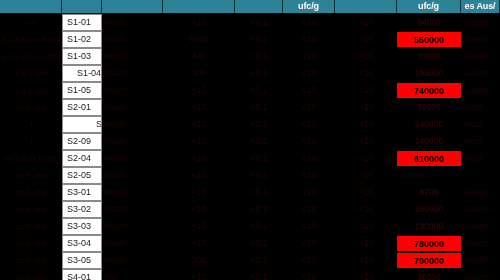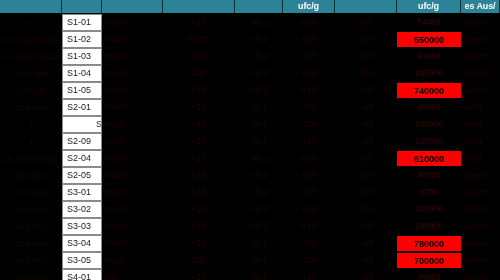--- a/index.html
+++ b/index.html
@@ -118,26 +118,26 @@
         <div class="cell c8" style="width: 39px; flex: 0 0 39px;">Ausen</div>
       </div>
       <div class="row">
         <div class="cell c0" style="width: 62px; flex: 0 0 62px;">s-s-s-s-s-s b-sbs</div>
         <div class="cell c1" style="width: 40px; flex: 0 0 40px;">S1-03</div>
         <div class="cell c2" style="width: 61px; flex: 0 0 61px;">Mushr</div>
         <div class="cell c3" style="width: 72px; flex: 0 0 72px;">140</div>
         <div class="cell c4" style="width: 48px; flex: 0 0 48px;">&lt;0.1</div>
         <div class="cell c5" style="width: 52px; flex: 0 0 52px;">&lt;10</div>
         <div class="cell c6" style="width: 62px; flex: 0 0 62px;">&lt;10</div>
-        <div class="cell c7" style="width: 64px; flex: 0 0 64px;">93000</div>
+        <div class="cell c7" style="width: 64px; flex: 0 0 64px; font-family: Liberation Serif, serif;">93000</div>
         <div class="cell c8" style="width: 39px; flex: 0 0 39px;">Ausen</div>
       </div>
       <div class="row">
         <div class="cell c0" style="width: 62px; flex: 0 0 62px;">s-s b-sbs</div>
-        <div class="cell c1" style="width: 40px; flex: 0 0 40px;">S1-04</div>
+        <div class="cell c1" style="width: 40px; flex: 0 0 40px; text-align: right;">S1-04</div>
         <div class="cell c2" style="width: 61px; flex: 0 0 61px;">Mushr</div>
         <div class="cell c3" style="width: 72px; flex: 0 0 72px;">300</div>
         <div class="cell c4" style="width: 48px; flex: 0 0 48px;">&lt;0.1</div>
         <div class="cell c5" style="width: 52px; flex: 0 0 52px;">&lt;10</div>
         <div class="cell c6" style="width: 62px; flex: 0 0 62px;">&lt;10</div>
         <div class="cell c7" style="width: 64px; flex: 0 0 64px;">195000</div>
         <div class="cell c8" style="width: 39px; flex: 0 0 39px;">Ausen</div>
       </div>
       <div class="row">
         <div class="cell c0" style="width: 62px; flex: 0 0 62px;">s-s b-sbs</div>
@@ -195,21 +195,20 @@
         <div class="cell c8" style="width: 39px; flex: 0 0 39px;">Incid</div>
       </div>
       <div class="row">
         <div class="cell c0" style="width: 62px; flex: 0 0 62px;">ss b-sbs</div>
         <div class="cell c1" style="width: 40px; flex: 0 0 40px;">S2-05</div>
         <div class="cell c2" style="width: 61px; flex: 0 0 61px;">Mushr</div>
         <div class="cell c3" style="width: 72px; flex: 0 0 72px;">&lt;10</div>
         <div class="cell c4" style="width: 48px; flex: 0 0 48px;">&lt;0.1</div>
         <div class="cell c5" style="width: 52px; flex: 0 0 52px;">&lt;10</div>
         <div class="cell c6" style="width: 62px; flex: 0 0 62px;">&lt;10</div>
-        <div class="cell c7" style="width: 64px; flex: 0 0 64px;">90000</div>
         <div class="cell c8" style="width: 39px; flex: 0 0 39px;">Ausen</div>
       </div>
       <div class="row">
         <div class="cell c0" style="width: 62px; flex: 0 0 62px;">ss b-sbs</div>
         <div class="cell c1" style="width: 40px; flex: 0 0 40px;">S3-01</div>
         <div class="cell c2" style="width: 61px; flex: 0 0 61px;">Mushr</div>
         <div class="cell c3" style="width: 72px; flex: 0 0 72px;">&lt;10</div>
         <div class="cell c4" style="width: 48px; flex: 0 0 48px;">&lt;0.1</div>
         <div class="cell c5" style="width: 52px; flex: 0 0 52px;">&lt;10</div>
         <div class="cell c6" style="width: 62px; flex: 0 0 62px;">&lt;10</div>

